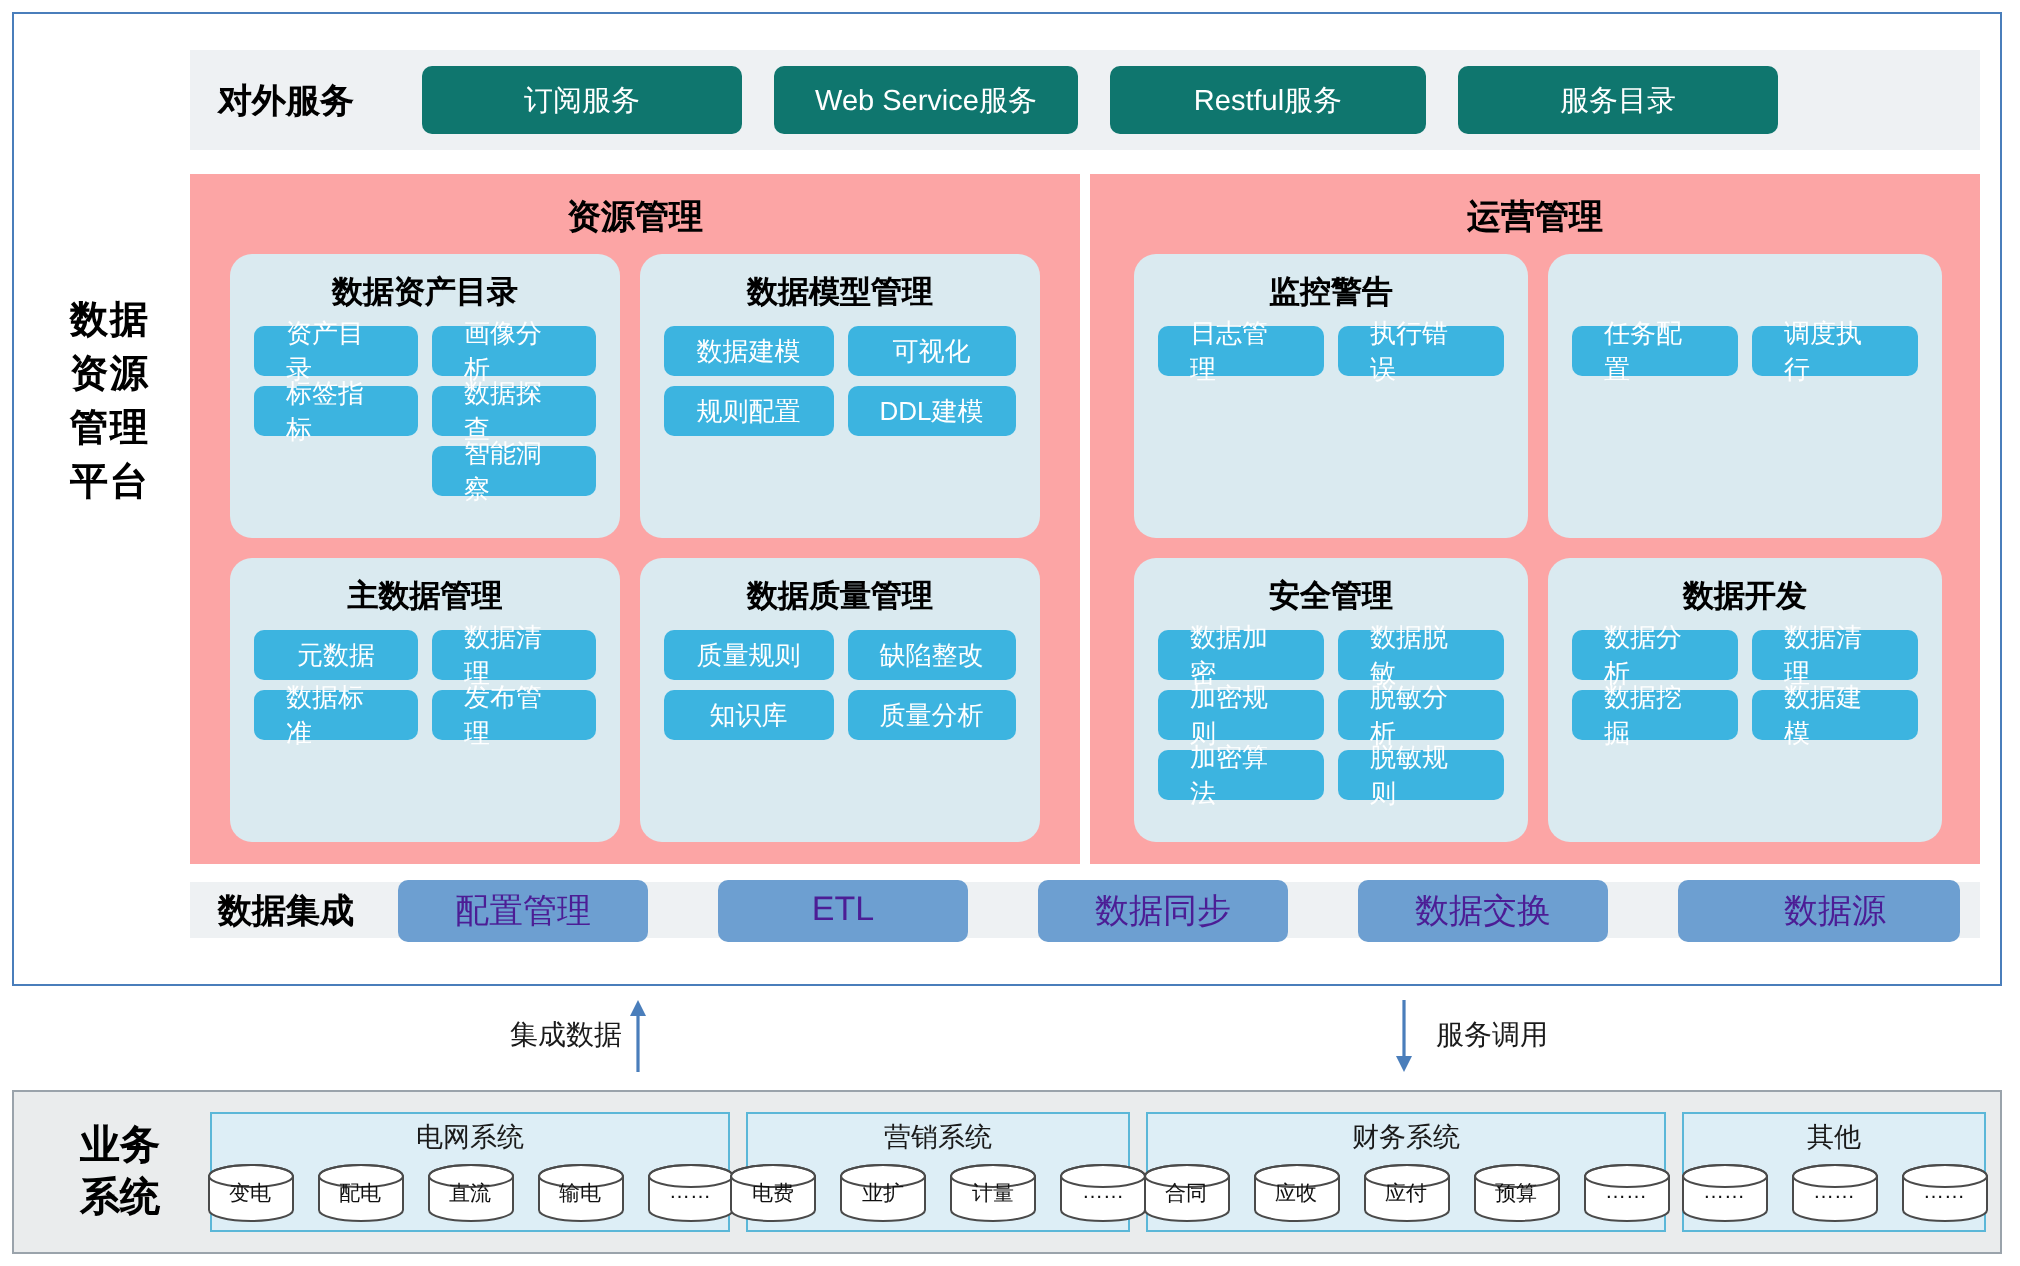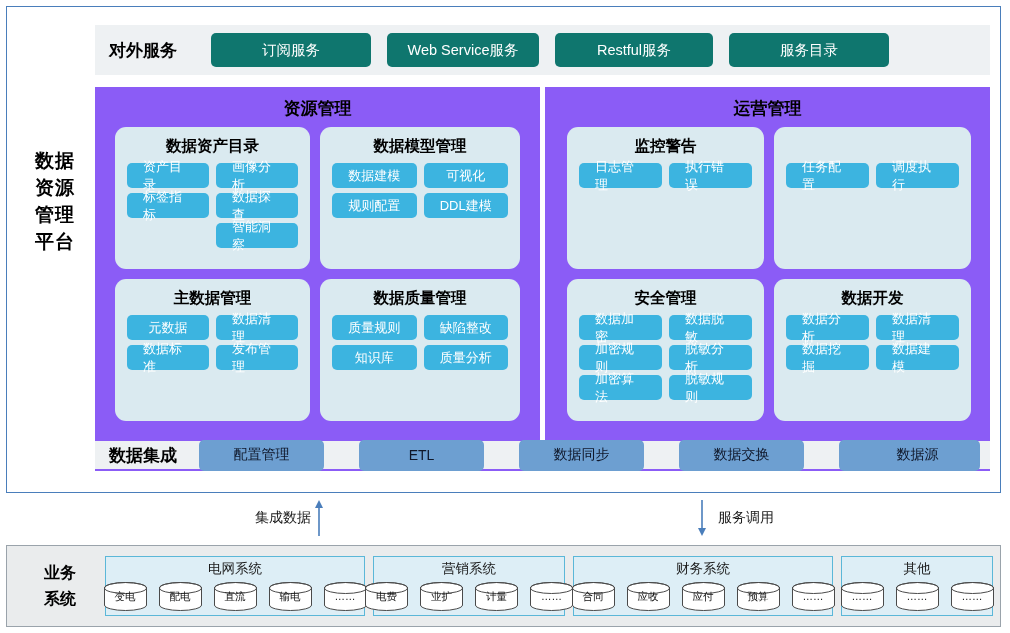--- a/index.html
+++ b/index.html
@@ -48,22 +48,22 @@
     display:flex;align-items:center;justify-content:center;
     margin-right:16px;
   }
   .ext-w0{width:160px;}
   .ext-w1{width:152px;}
   .ext-w2{width:158px;}
   .ext-w3{width:160px;margin-right:0;}
 
   
   .domain-panel{
-    position:absolute;top:80px;height:384px;
-    background:#8b5cf6;
+    position:absolute;top:80px;height:345px;
+    background:#fca5a5;
   }
   #panel-resource{left:88px;width:445px;}
   #panel-ops{left:538px;width:445px;}
 
   .domain-title{
     position:absolute;top:10px;left:0;width:100%;
     text-align:center;font-size:17px;font-weight:bold;color:#000;
   }
 
   
@@ -112,21 +112,21 @@
     display:flex;align-items:center;
   }
   #int-label{
     width:104px;flex:none;
     font-size:17px;font-weight:bold;color:#000;
     padding-left:14px;box-sizing:border-box;
   }
   .int-btn{
     height:31px;flex:none;width:125px;
     background:#6d9fd1;border-radius:5px;
-    color:#0f172a;font-size:14px;
+    color:#4c1d95;font-size:17px;
     display:flex;align-items:center;justify-content:center;
     margin-right:35px;
   }
   .int-btn:last-child{margin-right:0;padding-left:16px;}
 
   
   #connectors{position:absolute;left:0;top:495px;width:1010px;height:45px;}
   .conn{position:absolute;display:flex;align-items:center;height:45px;}
   #conn-up{left:255px;}
   #conn-down{left:694px;}
@@ -136,21 +136,21 @@
   
   #biz-box{
     position:absolute;left:6px;top:545px;width:995px;height:82px;
     border:1.4px solid #9aa3ab;
     background:#eaeced;
     box-sizing:border-box;
   }
   #biz-title{
     position:absolute;left:18px;top:14px;width:70px;
     text-align:center;
-    font-size:16px;font-weight:bold;line-height:26px;color:#000;
+    font-size:20px;font-weight:bold;line-height:26px;color:#000;
   }
   #biz-title span{display:block;}
   .biz-group{
     position:absolute;top:10px;height:60px;
     background:#ddeef6;
     border:1.2px solid #5bb7d8;
     box-sizing:border-box;
   }
   .biz-group-title{
     position:absolute;top:3px;left:0;width:100%;

